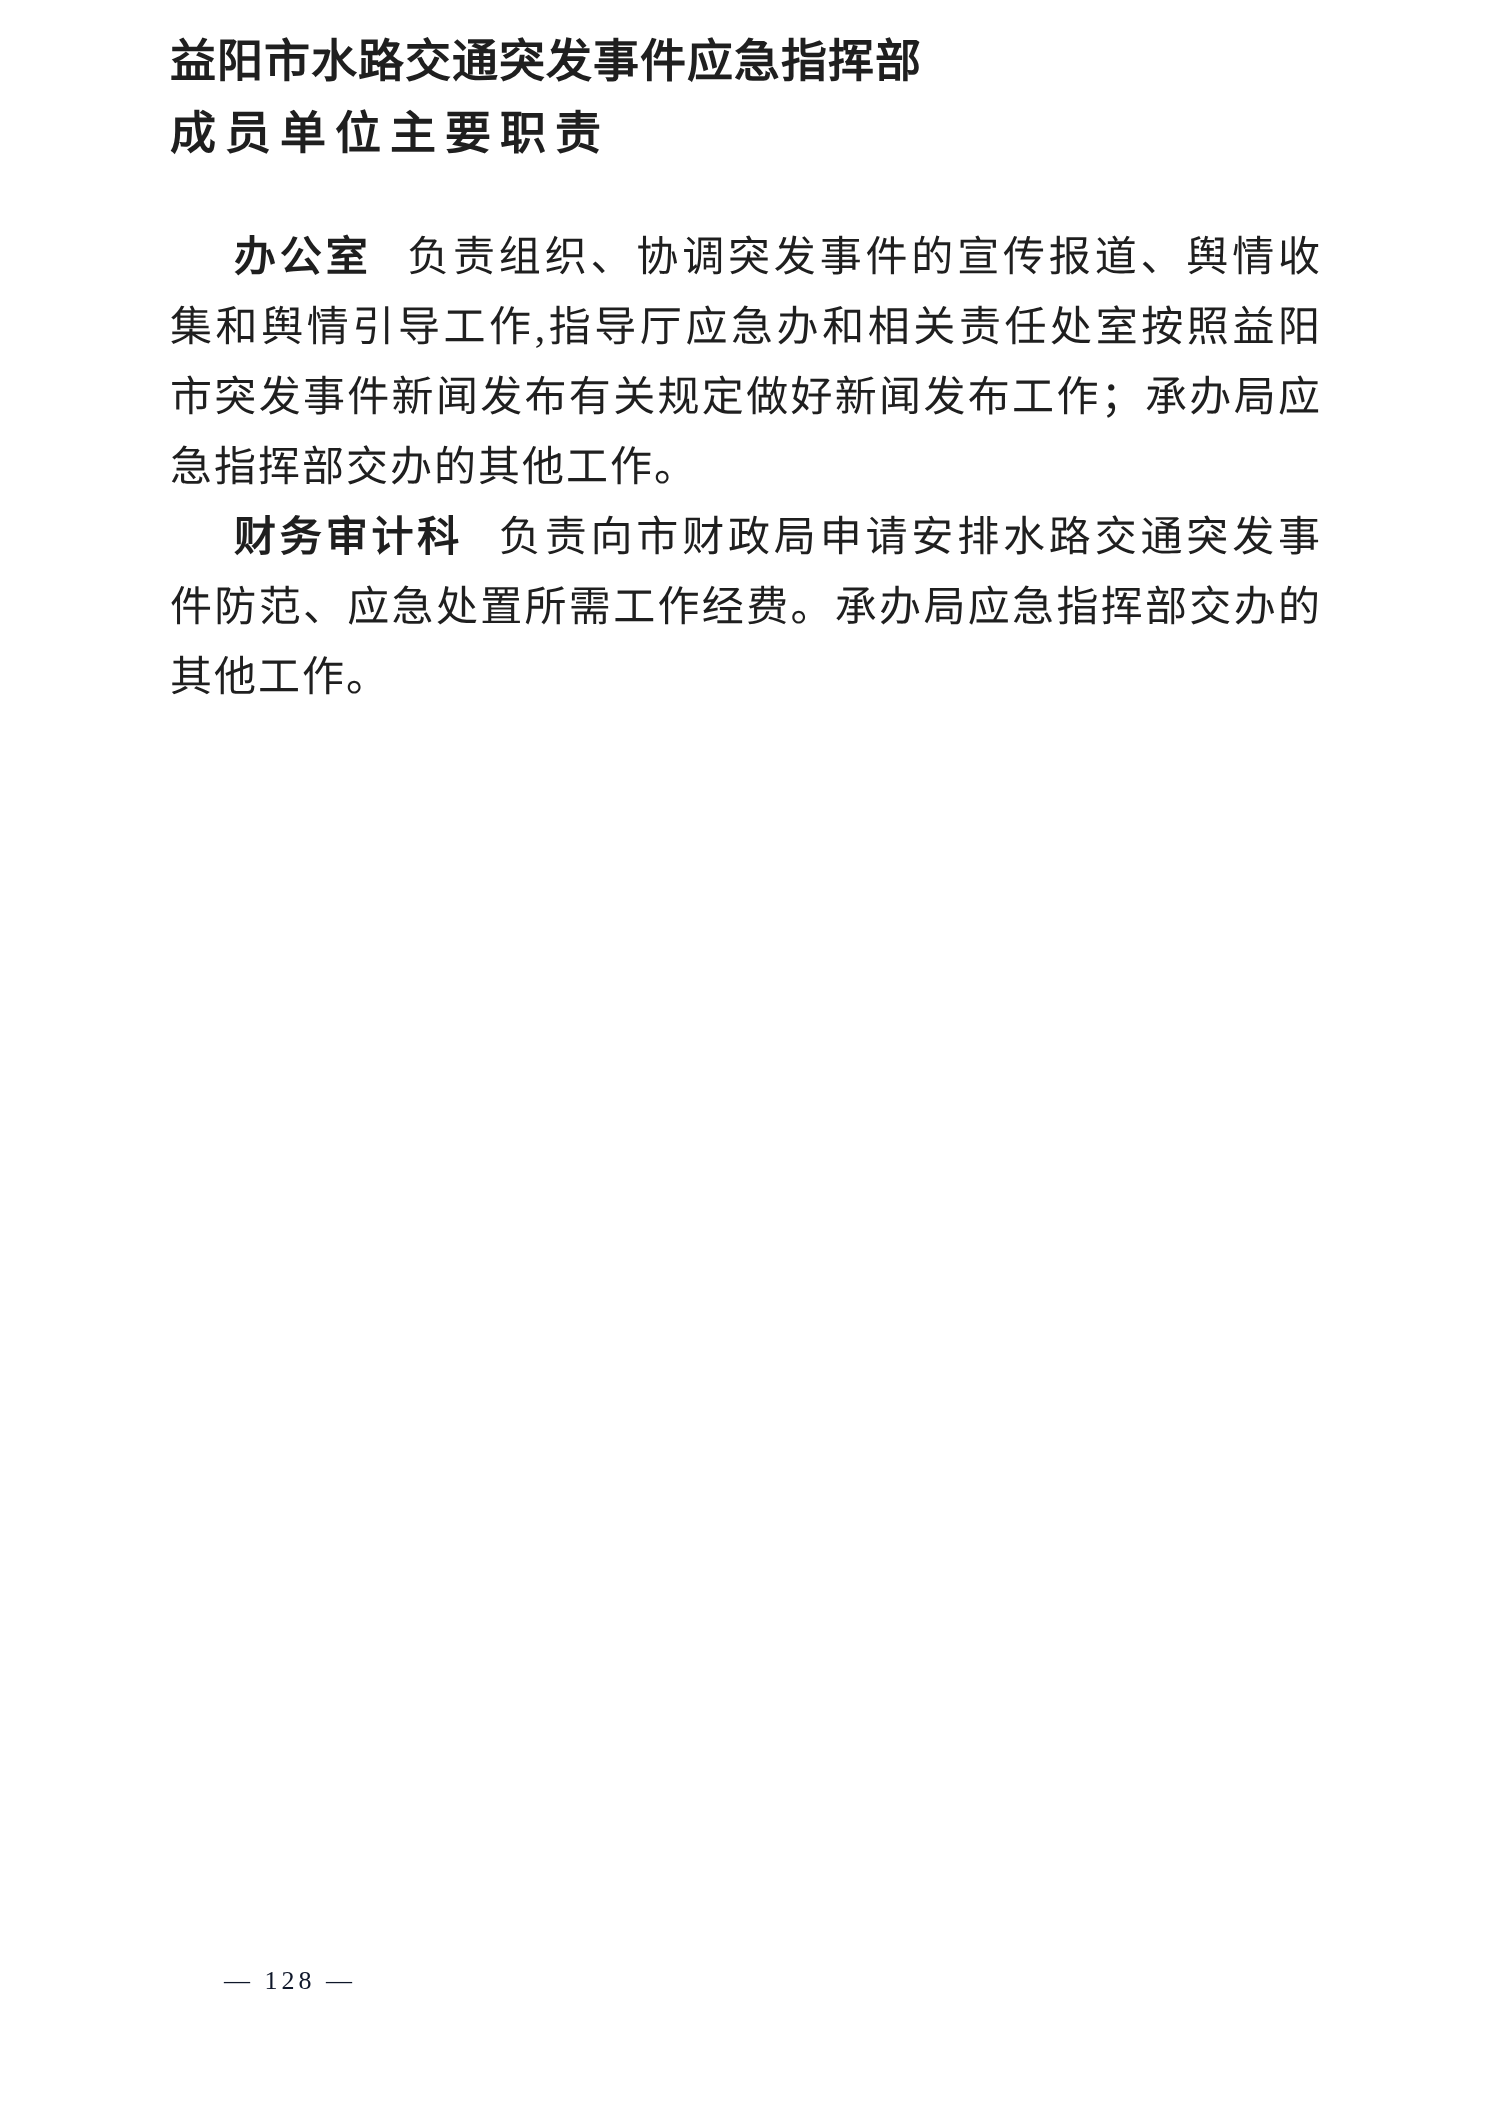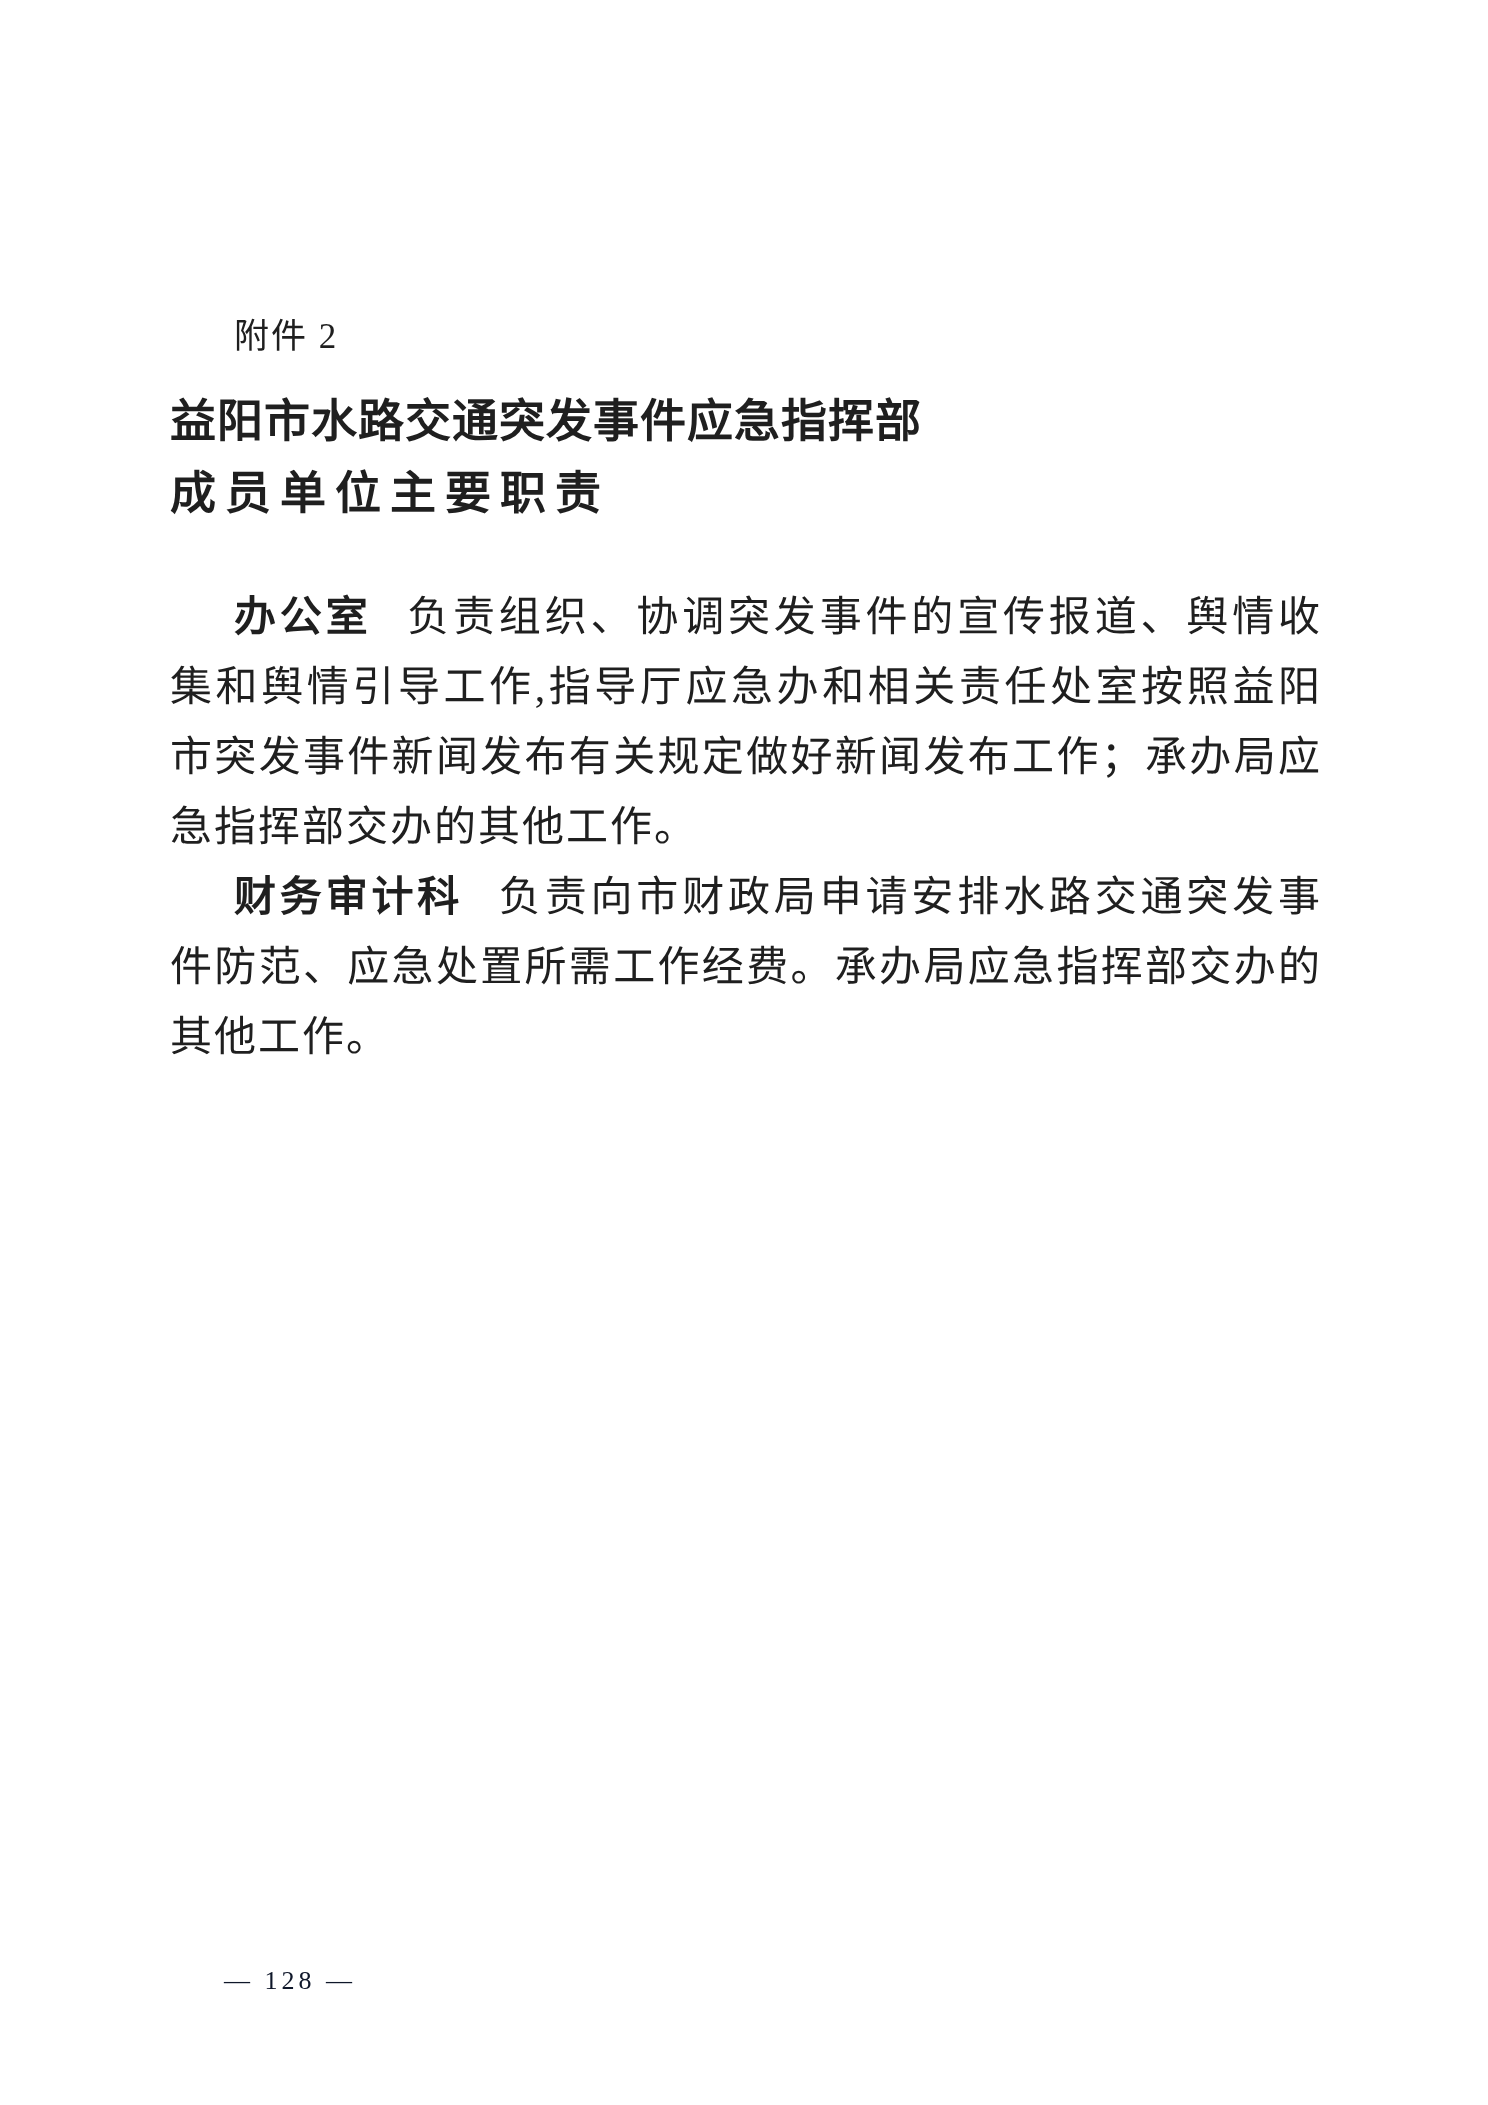--- a/index.html
+++ b/index.html
@@ -69,21 +69,20 @@
     letter-spacing: 4px;
     color: #0f172a;
   }
 </style>
 </head>
 <body>
 
 <div class="page">
   <div class="content">
 
-    <div class="attachment-label">附件 2</div>
 
     <h1 class="doc-title">
       <span class="t1">益阳市水路交通突发事件应急指挥部</span>
       <span class="t2">成员单位主要职责</span>
     </h1>
 
     <div class="body-block">
 
       <p class="para"><span class="head">办公室</span><span>负责组织、协调突发事件的宣传报道、舆情收集和舆情引导工作,指导厅应急办和相关责任处室按照益阳市突发事件新闻发布有关规定做好新闻发布工作；承办局应急指挥部交办的其他工作。</span></p>
 

